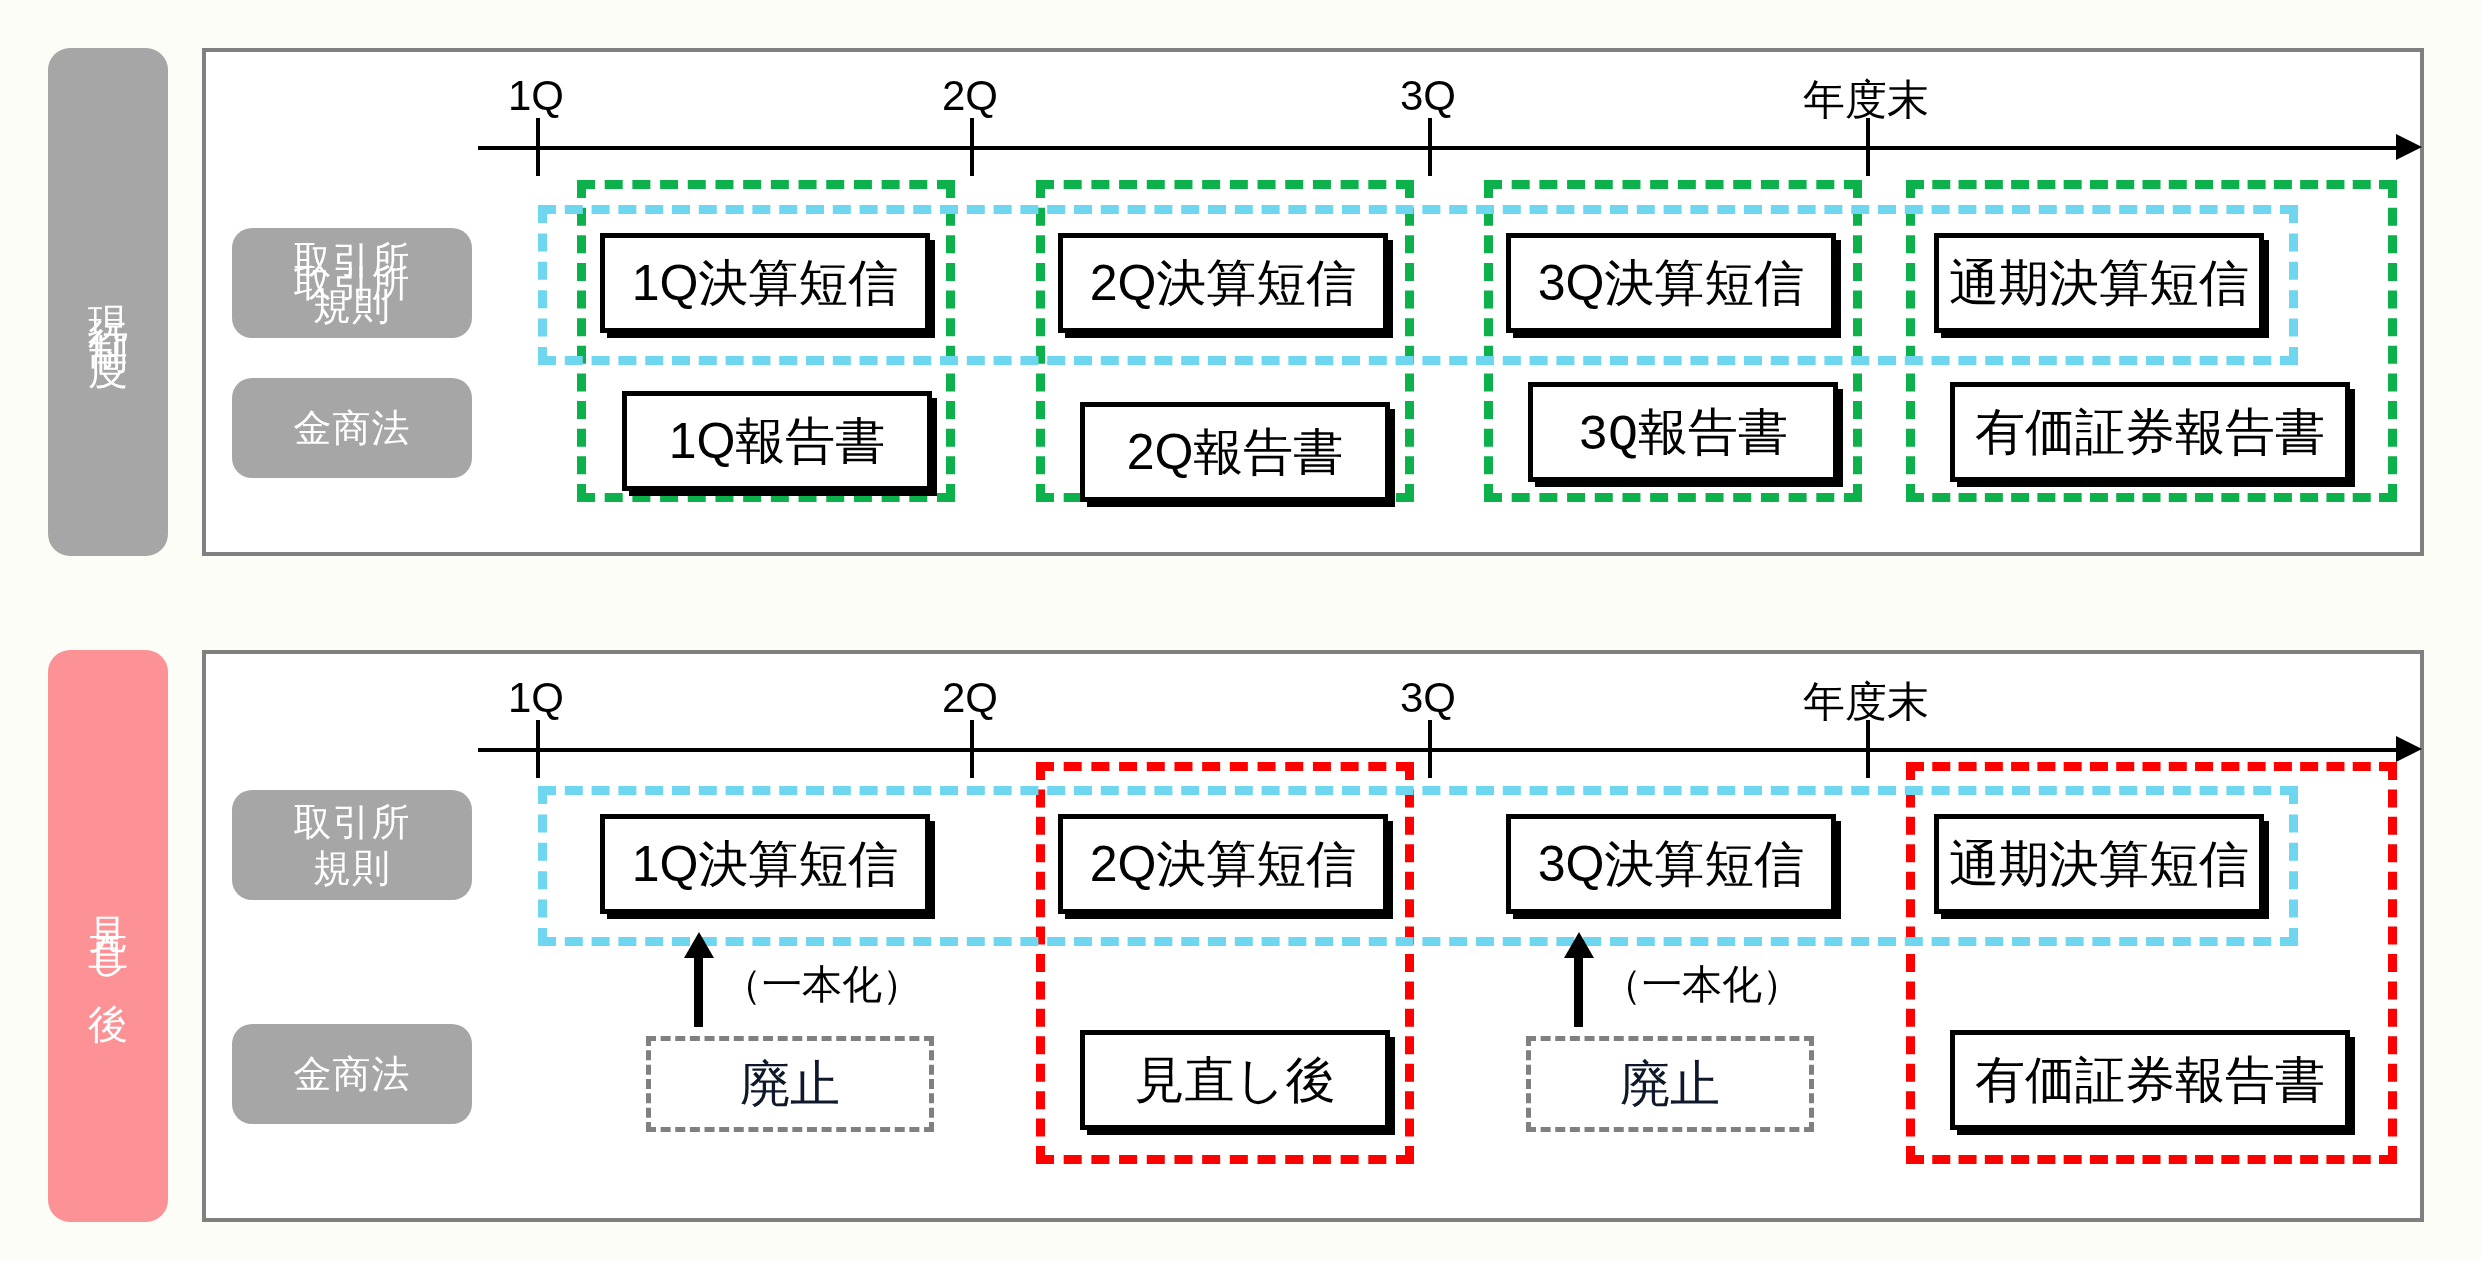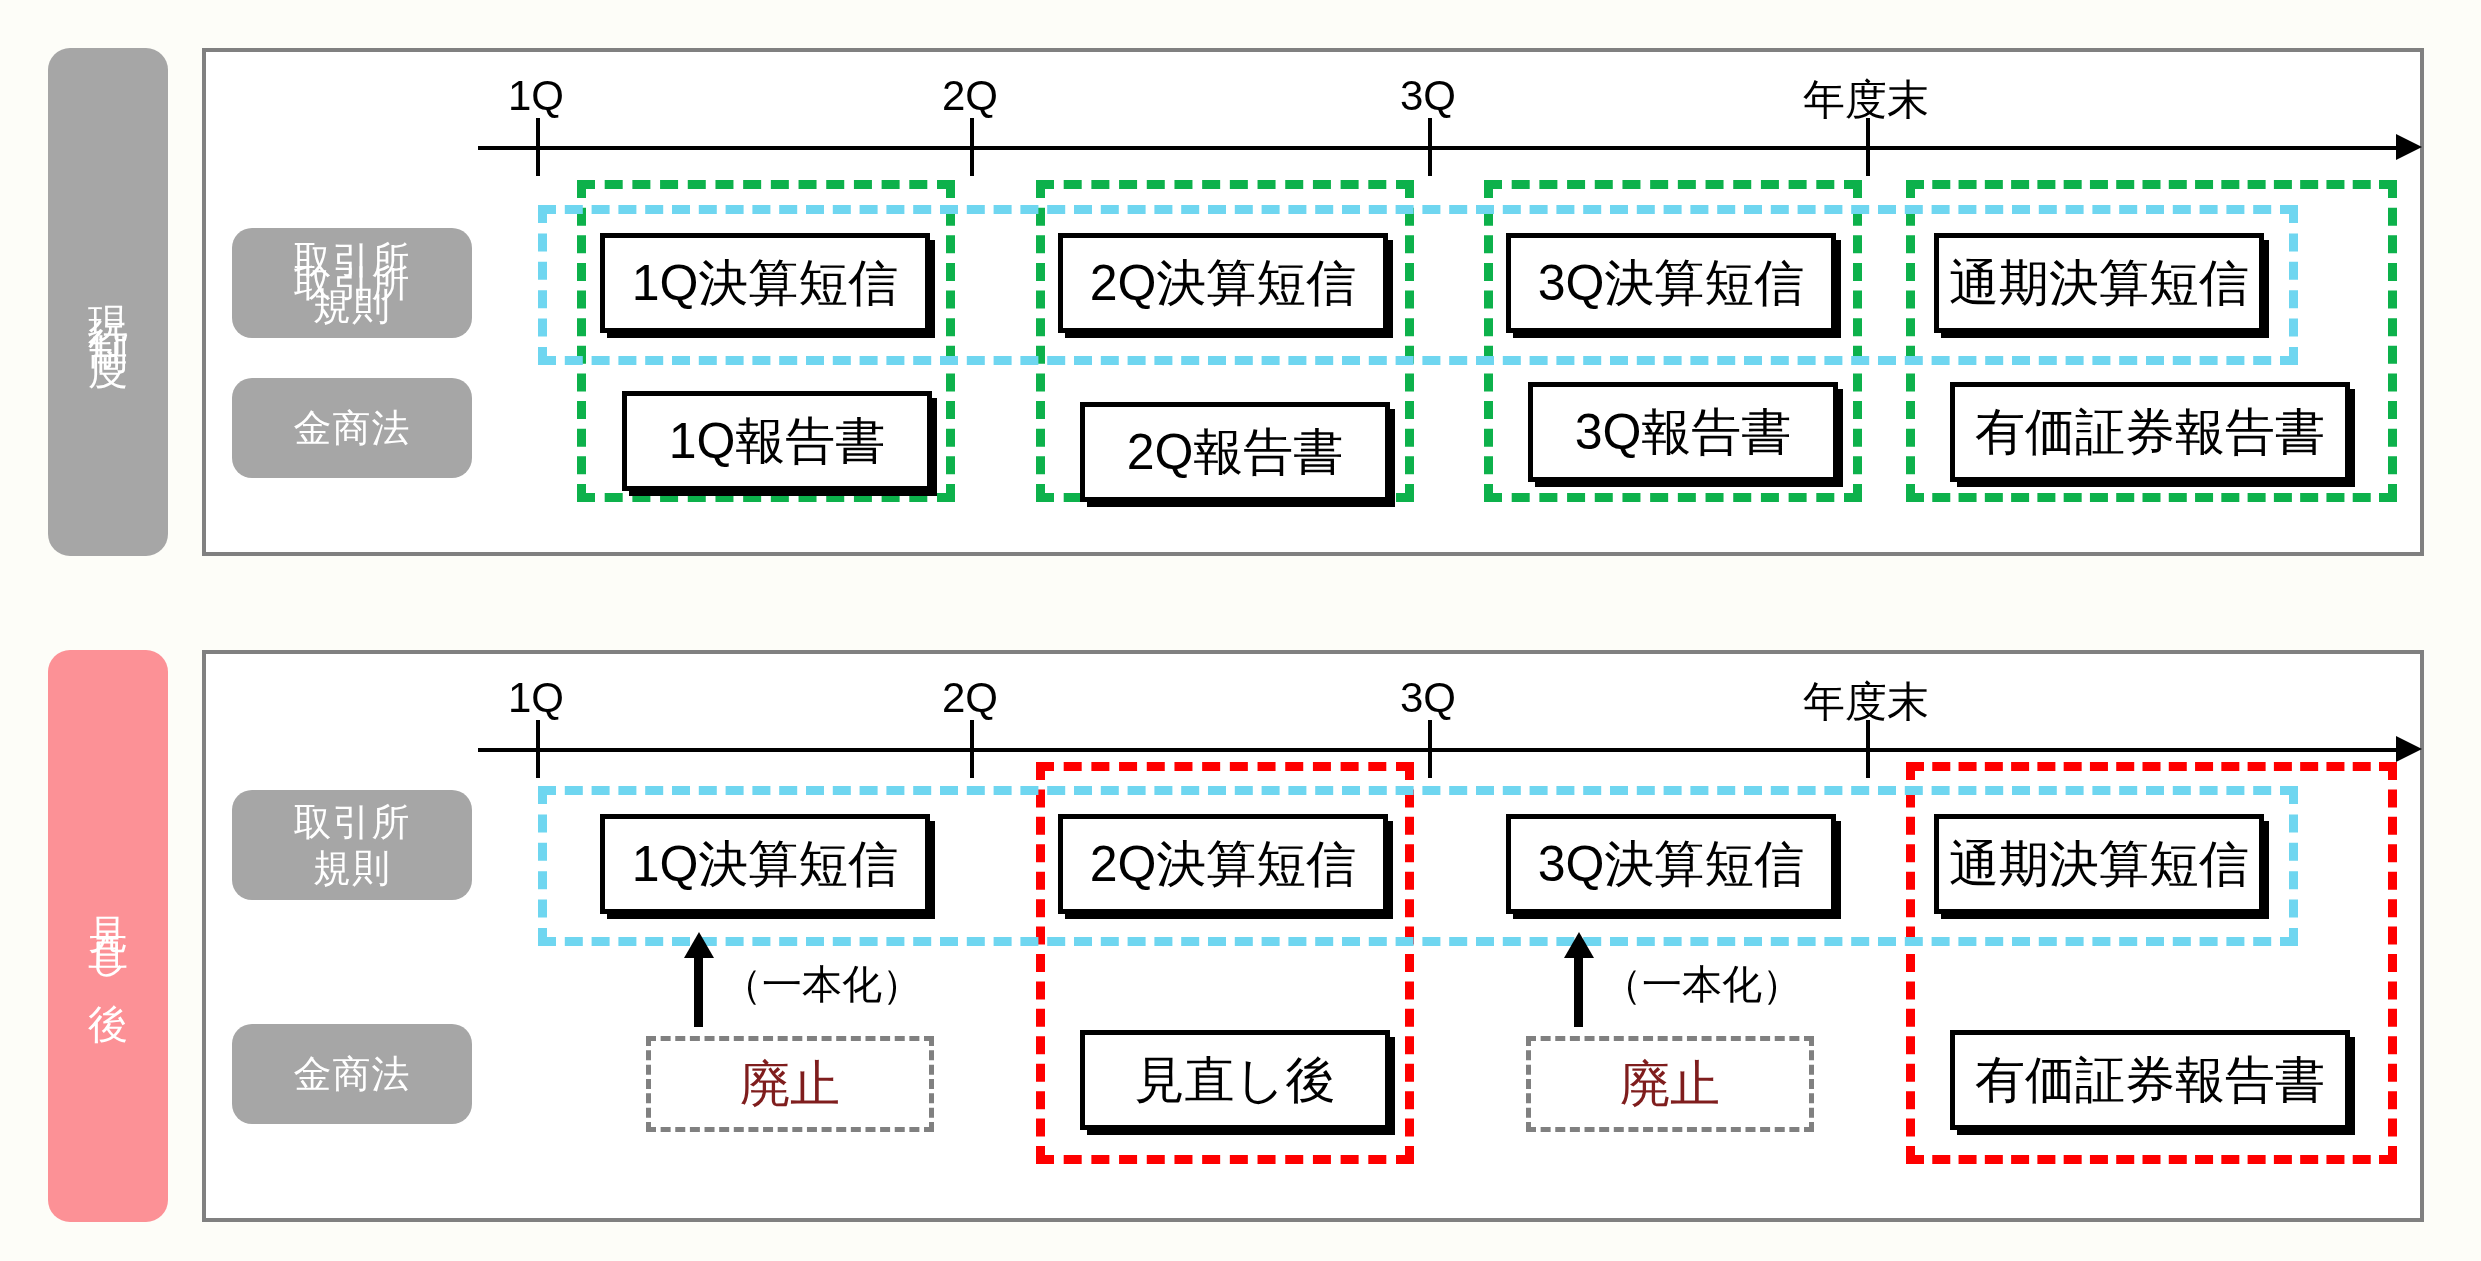--- a/index.html
+++ b/index.html
@@ -92,21 +92,21 @@
     align-items: center;
     justify-content: center;
     font-size: 50px;
     color: #000000;
     white-space: nowrap;
     box-sizing: border-box;
   }
   .doc-box.abolished {
     border: 5px dashed #808080;
     box-shadow: none;
-    color: #7f1d1d;
+    color: #0f172a;
   }
 
   
   .dash-rect {
     position: absolute;
     box-sizing: border-box;
     background: transparent;
     pointer-events: none;
   }
   .dash-green { border: 9px dashed #0db14b; }
@@ -170,21 +170,21 @@
 
 <div class="dash-rect dash-cyan" style="left:538px; top:205px; width:1760px; height:160px;"></div>
 
 <div class="doc-box" style="left:600px; top:233px; width:330px; height:100px;">1Q決算短信</div>
 <div class="doc-box" style="left:1058px; top:233px; width:330px; height:100px;">2Q決算短信</div>
 <div class="doc-box" style="left:1506px; top:233px; width:330px; height:100px;">3Q決算短信</div>
 <div class="doc-box" style="left:1934px; top:233px; width:330px; height:100px;">通期決算短信</div>
 
 <div class="doc-box" style="left:622px; top:382px; width:310px; height:100px;margin-top:9px;">1Q報告書</div>
 <div class="doc-box" style="left:1080px; top:402px; width:310px; height:100px;">2Q報告書</div>
-<div class="doc-box" style="left:1528px; top:382px; width:310px; height:100px;">3Q報告書</div>
+<div class="doc-box" style="left:1528px; top:382px; width:310px; height:100px;font-family:Liberation Mono, monospace;">3Q報告書</div>
 <div class="doc-box" style="left:1950px; top:382px; width:400px; height:100px;">有価証券報告書</div>
 
 <div class="side-tab" id="tab-revised">見直し後</div>
 
 <div class="panel" id="panel-revised"></div>
 
 <div class="row-chip" style="left:232px; top:790px; width:240px; height:110px; flex-direction:column;">
   <span>取引所</span>
   <span>規則</span>
 </div>

